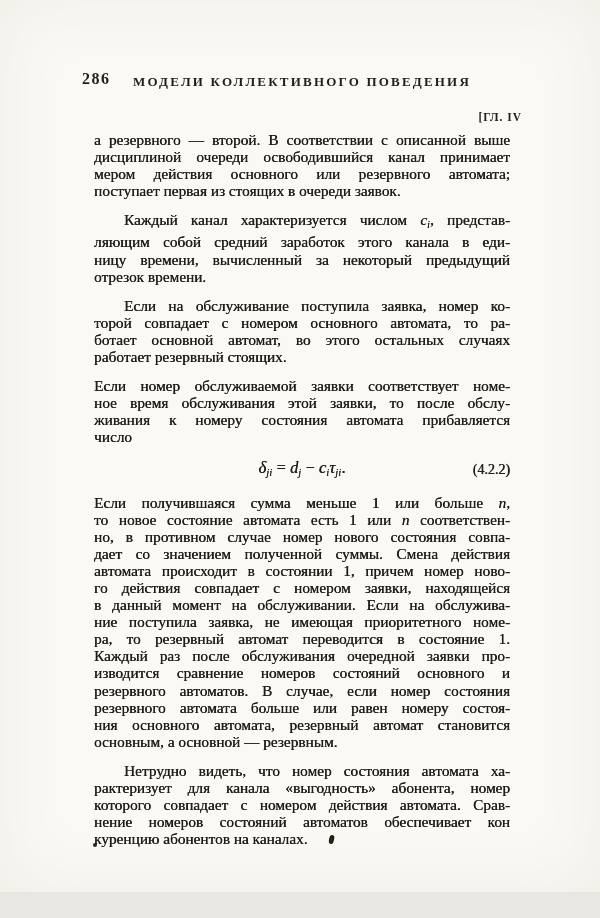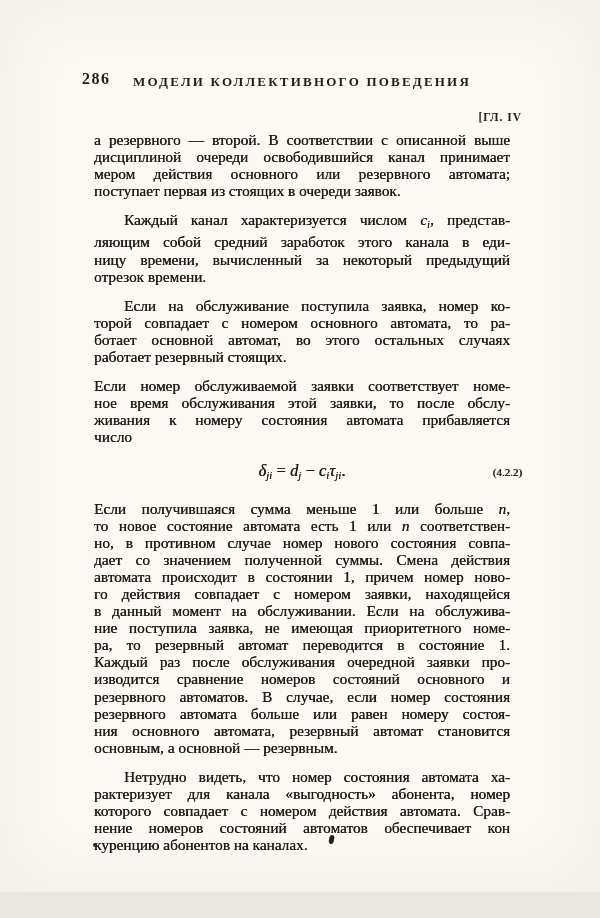--- a/index.html
+++ b/index.html
@@ -35,24 +35,24 @@
   }
   .para { margin:12px; }
   .line { text-align:justify; text-align-last:left; white-space:normal; }
   .line.j { text-align-last:justify; }
   .line.ind { text-indent:30px; }
   .var { font-style:italic; }
   .sub { font-style:italic; font-size:10px; vertical-align:-3px; letter-spacing:0.3px; }
   
   .formula-row {
     position:relative; text-align:center; text-align-last:center;
-    margin:5px 0 8px; font-size:16.5px; line-height:25px;
+    margin:5px 0 8px; font-size:16.5px; line-height:19px;
   }
   .formula-row .expr .tx { font-style:normal; }
-  .eqno { position:absolute; right:0; top:2px; font-size:11px; }
+  .eqno { position:absolute; right:12px; top:2px; font-size:14px; }
   
   .speck-a {
     position:absolute; left:93px; top:843px; width:4px; height:4px;
     background:#2b2824; border-radius:50% 40% 55% 50%;
   }
   .speck-b {
     position:absolute; left:329px; top:835px; width:5px; height:9px;
     background:#232019; border-radius:60% 45% 50% 60%;
     transform:rotate(12deg);
   }

